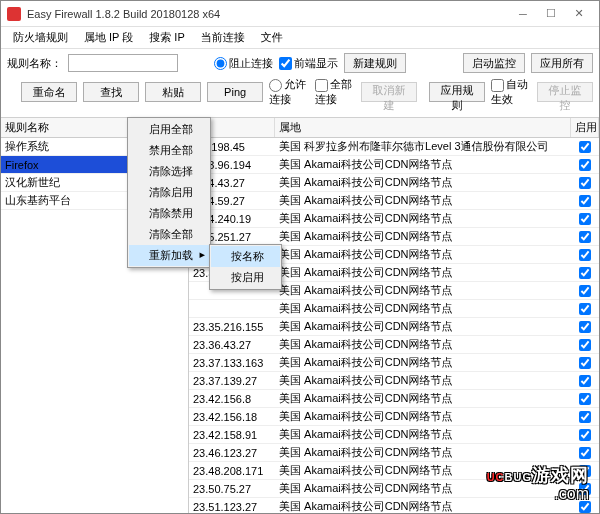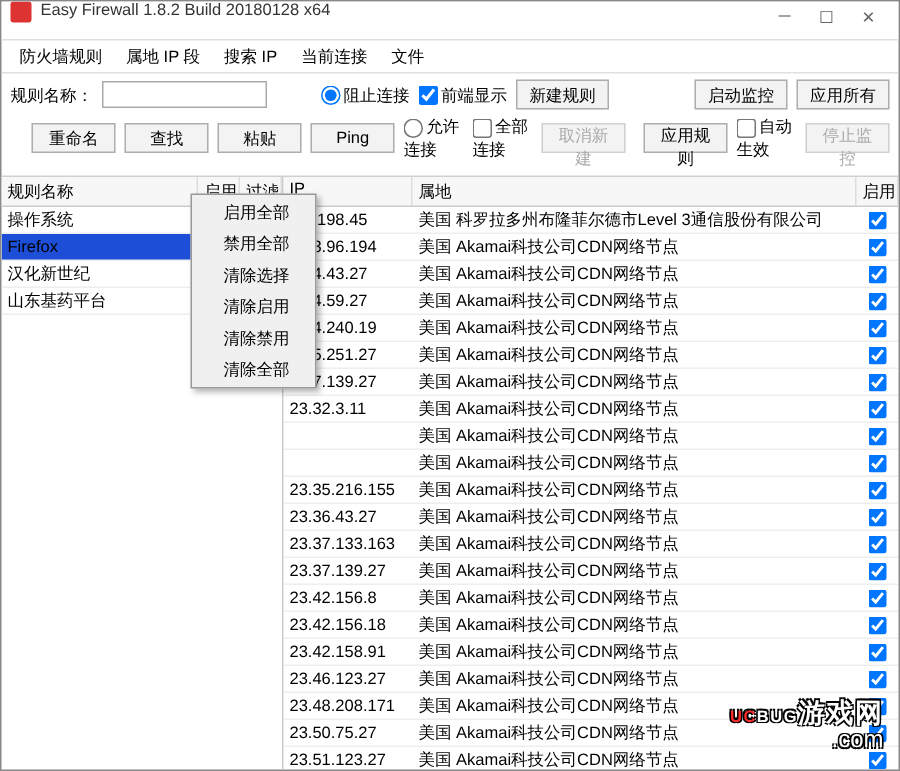--- a/index.html
+++ b/index.html
@@ -1,17 +1,17 @@
 <!DOCTYPE html>
 <html><head>
 <meta charset="utf-8">
 <style>
 *{box-sizing:border-box;margin:0;padding:0;font-family:"Microsoft YaHei",SimSun,sans-serif;font-size:11px}
 body{background:#fff;width:600px;height:514px;overflow:hidden;position:relative;border:1px solid #888}
-.titlebar{height:26px;background:#fff;border-bottom:1px solid #e0e0e0;display:flex;padding:0 6px}
+.titlebar{height:26px;background:#fff;border-bottom:1px solid #e0e0e0;display:flex;align-items:center;padding:0 6px}
 .titlebar .icon{width:14px;height:14px;background:#d33;margin-right:6px;border-radius:2px}
 .titlebar .title{flex:1;color:#333}
 .winbtns{display:flex}
 .winbtn{width:28px;height:20px;display:flex;align-items:center;justify-content:center;color:#666;cursor:pointer}
 .menubar{height:22px;display:flex;align-items:center;padding:0 4px;border-bottom:1px solid #e0e0e0}
 .mitem{padding:2px 8px;cursor:pointer}
 .toolbar{padding:4px 6px 6px;border-bottom:1px solid #d0d0d0}
 .trow{display:flex;align-items:center;gap:6px;margin-bottom:4px}
 .lbl{display:inline-block}
 .txtin{height:18px;border:1px solid #aaa;width:110px;padding:0 2px}
@@ -236,25 +236,29 @@
         </div>
         <div class="row">
           <div class="cell r-ip">23.51.123.27</div>
           <div class="cell r-loc">美国 Akamai科技公司CDN网络节点</div>
           <div class="cell r-en"><input type="checkbox" class="ck" checked="" style=""></div>
         </div>
       </div>
  </div>
 </div>
 
-<div class="ctxmenu" id="ctx" style="left:126px;top:128px">
+<div class="ctxmenu" id="ctx" style="left:126px;top:116px">
     <div class="ctxitem">启用全部</div>
     <div class="ctxitem">禁用全部</div>
     <div class="ctxitem">清除选择</div>
     <div class="ctxitem">清除启用</div>
     <div class="ctxitem">清除禁用</div>
     <div class="ctxitem">清除全部</div>
+    <div class="ctxitem sel">重新加载<span class="arr">▸</span><div class="submenu">
+        <div class="ctxitem sel">按名称</div>
+        <div class="ctxitem">按启用</div>
+      </div></div>
   </div>
 
 <div class="watermark">
  <div class="top"><span class="red">UC</span><span>BUG</span><span class="cn">游戏网</span></div>
  <div class="bot">.com</div>
 </div>
 
 </body></html>

